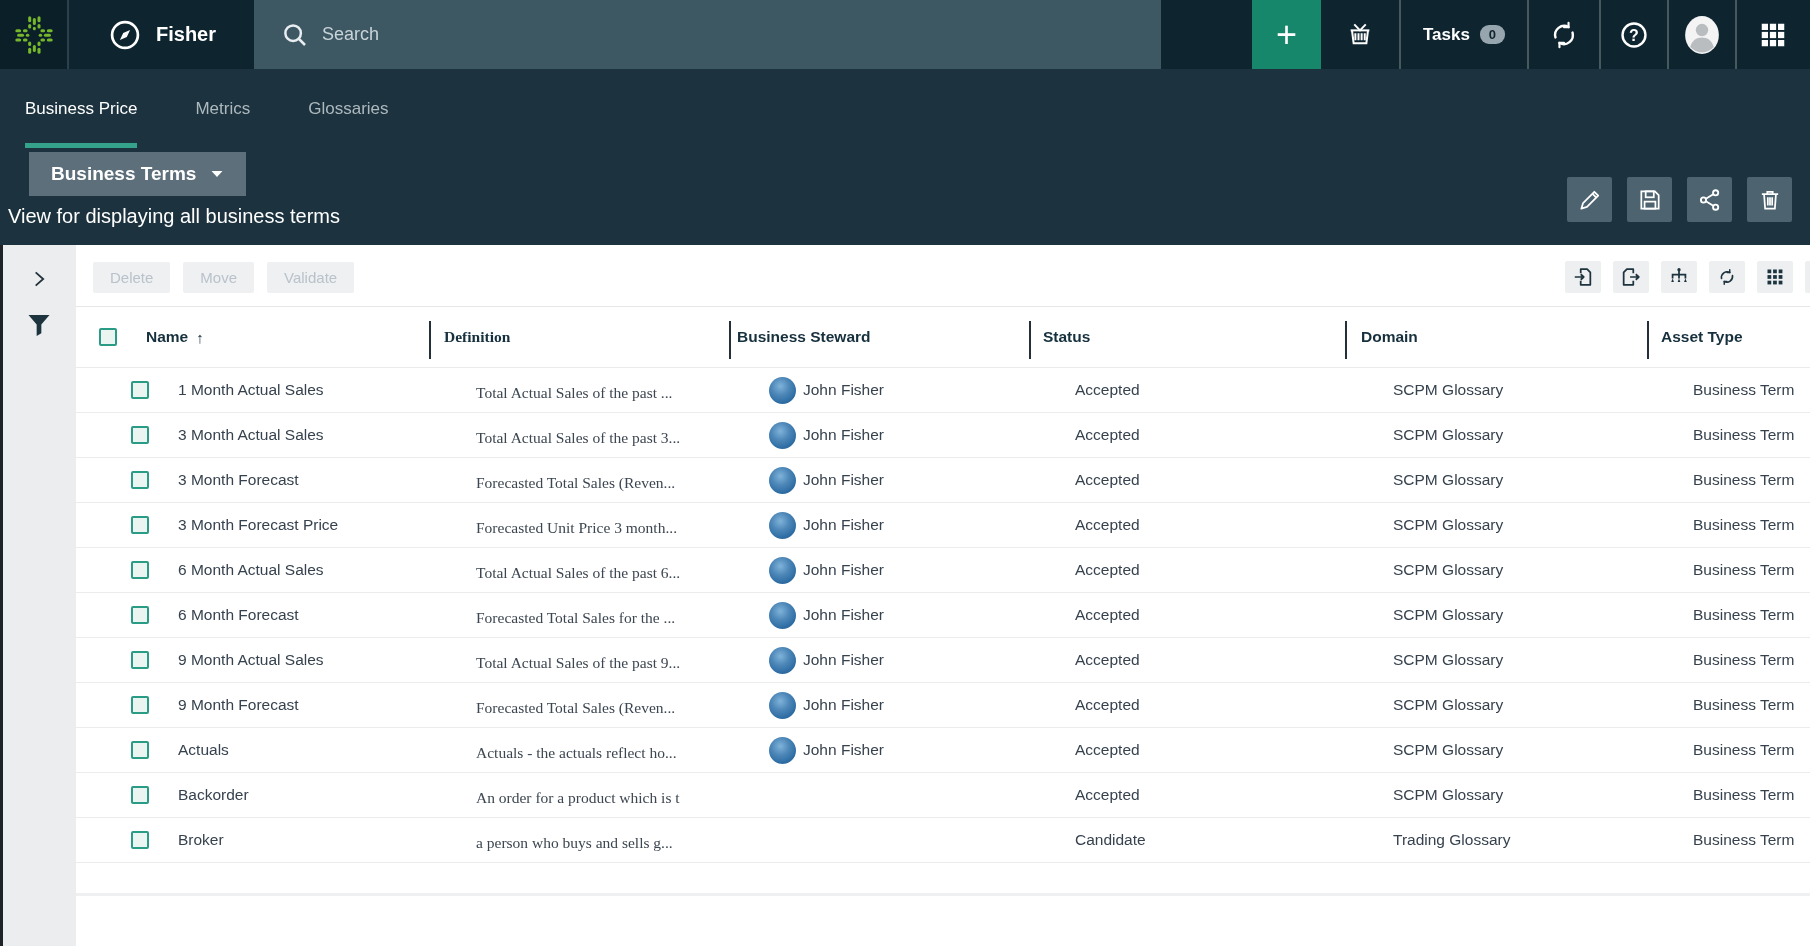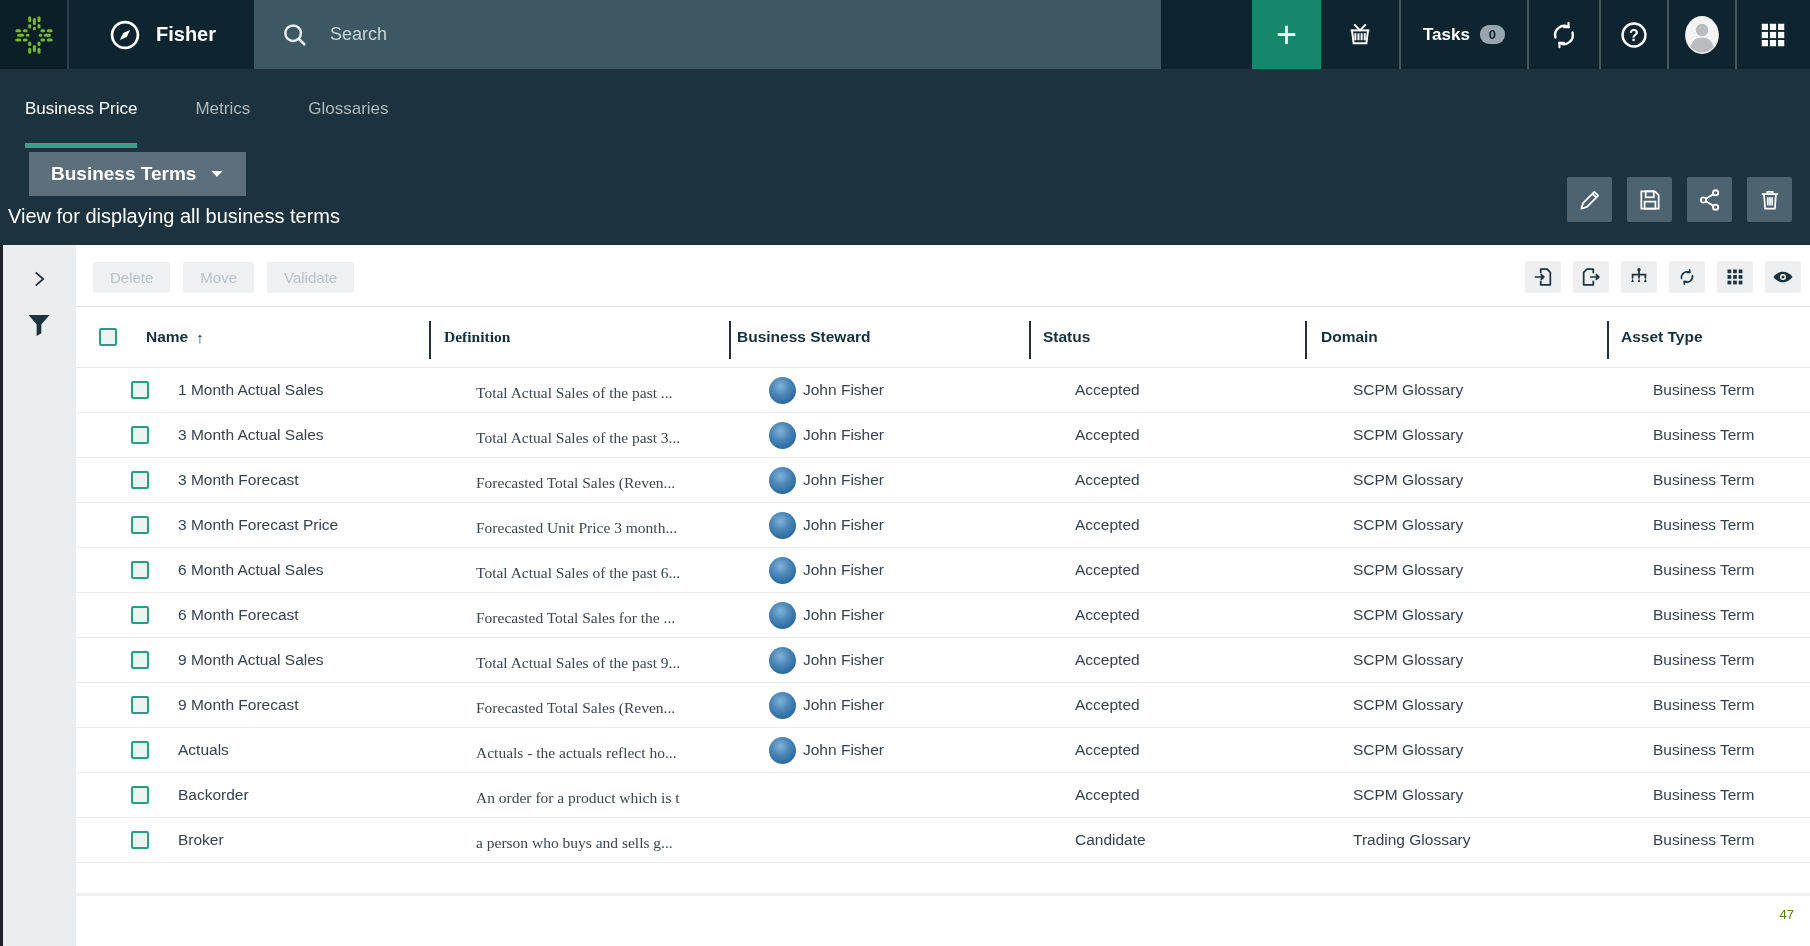--- a/index.html
+++ b/index.html
@@ -5,21 +5,21 @@
   * { margin:0; padding:0; box-sizing:border-box; }
   html,body { width:1810px; height:946px; font-family:"Liberation Sans", sans-serif; background:#fff; }
   .app { position:relative; width:1810px; height:946px; overflow:hidden; }
 
   
   .topbar { display:flex; height:69px; background:#0e2530; align-items:stretch; }
   .tile { display:flex; align-items:center; justify-content:center; flex:none; }
   .logo-tile { width:69px; background:#0b1f29; border-right:2px solid #2a414d; cursor:pointer; }
   .browse { width:185px; gap:13px; cursor:pointer; }
   .browse-label { color:#fff; font-size:20px; font-weight:700; }
-  .searchbar { width:907px; background:#3d5763; display:flex; align-items:center; padding-left:26px; gap:20px; cursor:text; }
+  .searchbar { width:907px; background:#3d5763; display:flex; align-items:center; padding-left:26px; gap:12px; cursor:text; }
   .search-ph { color:#c9d4d9; font-size:18px; }
   .topgap { width:91px; flex:none; }
   .plus { width:69px; background:#17876b; color:#fff; font-size:36px; font-weight:300; border:none; cursor:pointer; }
   .basket { width:78px; cursor:pointer; }
   .tasks { width:128px; gap:10px; cursor:pointer; border-left:2px solid #45595f; }
   .tasks-label { color:#fff; font-size:17px; font-weight:700; }
   .badge { background:#96a5ae; color:#13242e; font-size:13px; font-weight:700; border-radius:9px; padding:2px 9px; }
   .sync { width:72px; border-left:2px solid #45595f; cursor:pointer; }
   .help { width:68px; border-left:2px solid #45595f; cursor:pointer; }
   .user { width:68px; border-left:2px solid #45595f; cursor:pointer; }
@@ -55,21 +55,21 @@
   
   .thead { display:flex; height:61px; align-items:center; border-bottom:1px solid #e9ebed; }
   .th { font-size:15.5px; font-weight:700; color:#16303d; position:relative; display:flex; align-items:center; gap:8px; }
   .th-line::before { content:""; position:absolute; left:0; top:-7px; width:2px; height:38px; background:#243039; }
   .tr { display:flex; height:45px; align-items:center; border-bottom:1px solid #eaecee;padding-left:32px; }
   .td { font-size:15.5px; color:#36424e; white-space:nowrap; overflow:hidden; }
   .col-check { width:49px; flex:none; display:flex; justify-content:flex-end; padding-right:8px; }
   .col-name { width:304px; flex:none; padding-left:21px; }
   .col-def { width:300px; flex:none; padding-left:15px;font-family:Liberation Serif, serif; }
   .col-steward { width:300px; flex:none; padding-left:8px; display:flex; align-items:center; gap:7px; }
-  .col-status { width:276px; flex:none; padding-left:14px; }
+  .col-status { width:316px; flex:none; padding-left:14px; }
   .col-domain { width:302px; flex:none; padding-left:16px; }
   .col-type { width:179px; flex:none; padding-left:14px; }
   .def-text { position:relative; top:3px; color:#3c4650; }
   .name-text { cursor:pointer; }
   .sort-arrow { font-weight:700; color:#16303d; font-size:15px; }
 
   .checkbox { width:18px; height:18px; border:2px solid #2a9c85; border-radius:2px; background:#eaf5f1; display:inline-block; cursor:pointer; }
   .avatar { width:27px; height:27px; border-radius:50%; flex:none;
             background:radial-gradient(circle at 42% 34%, #7fb3d9 0%, #4d87b8 38%, #2e6da4 70%, #245a8c 100%); }
   .steward-name { cursor:pointer; }

